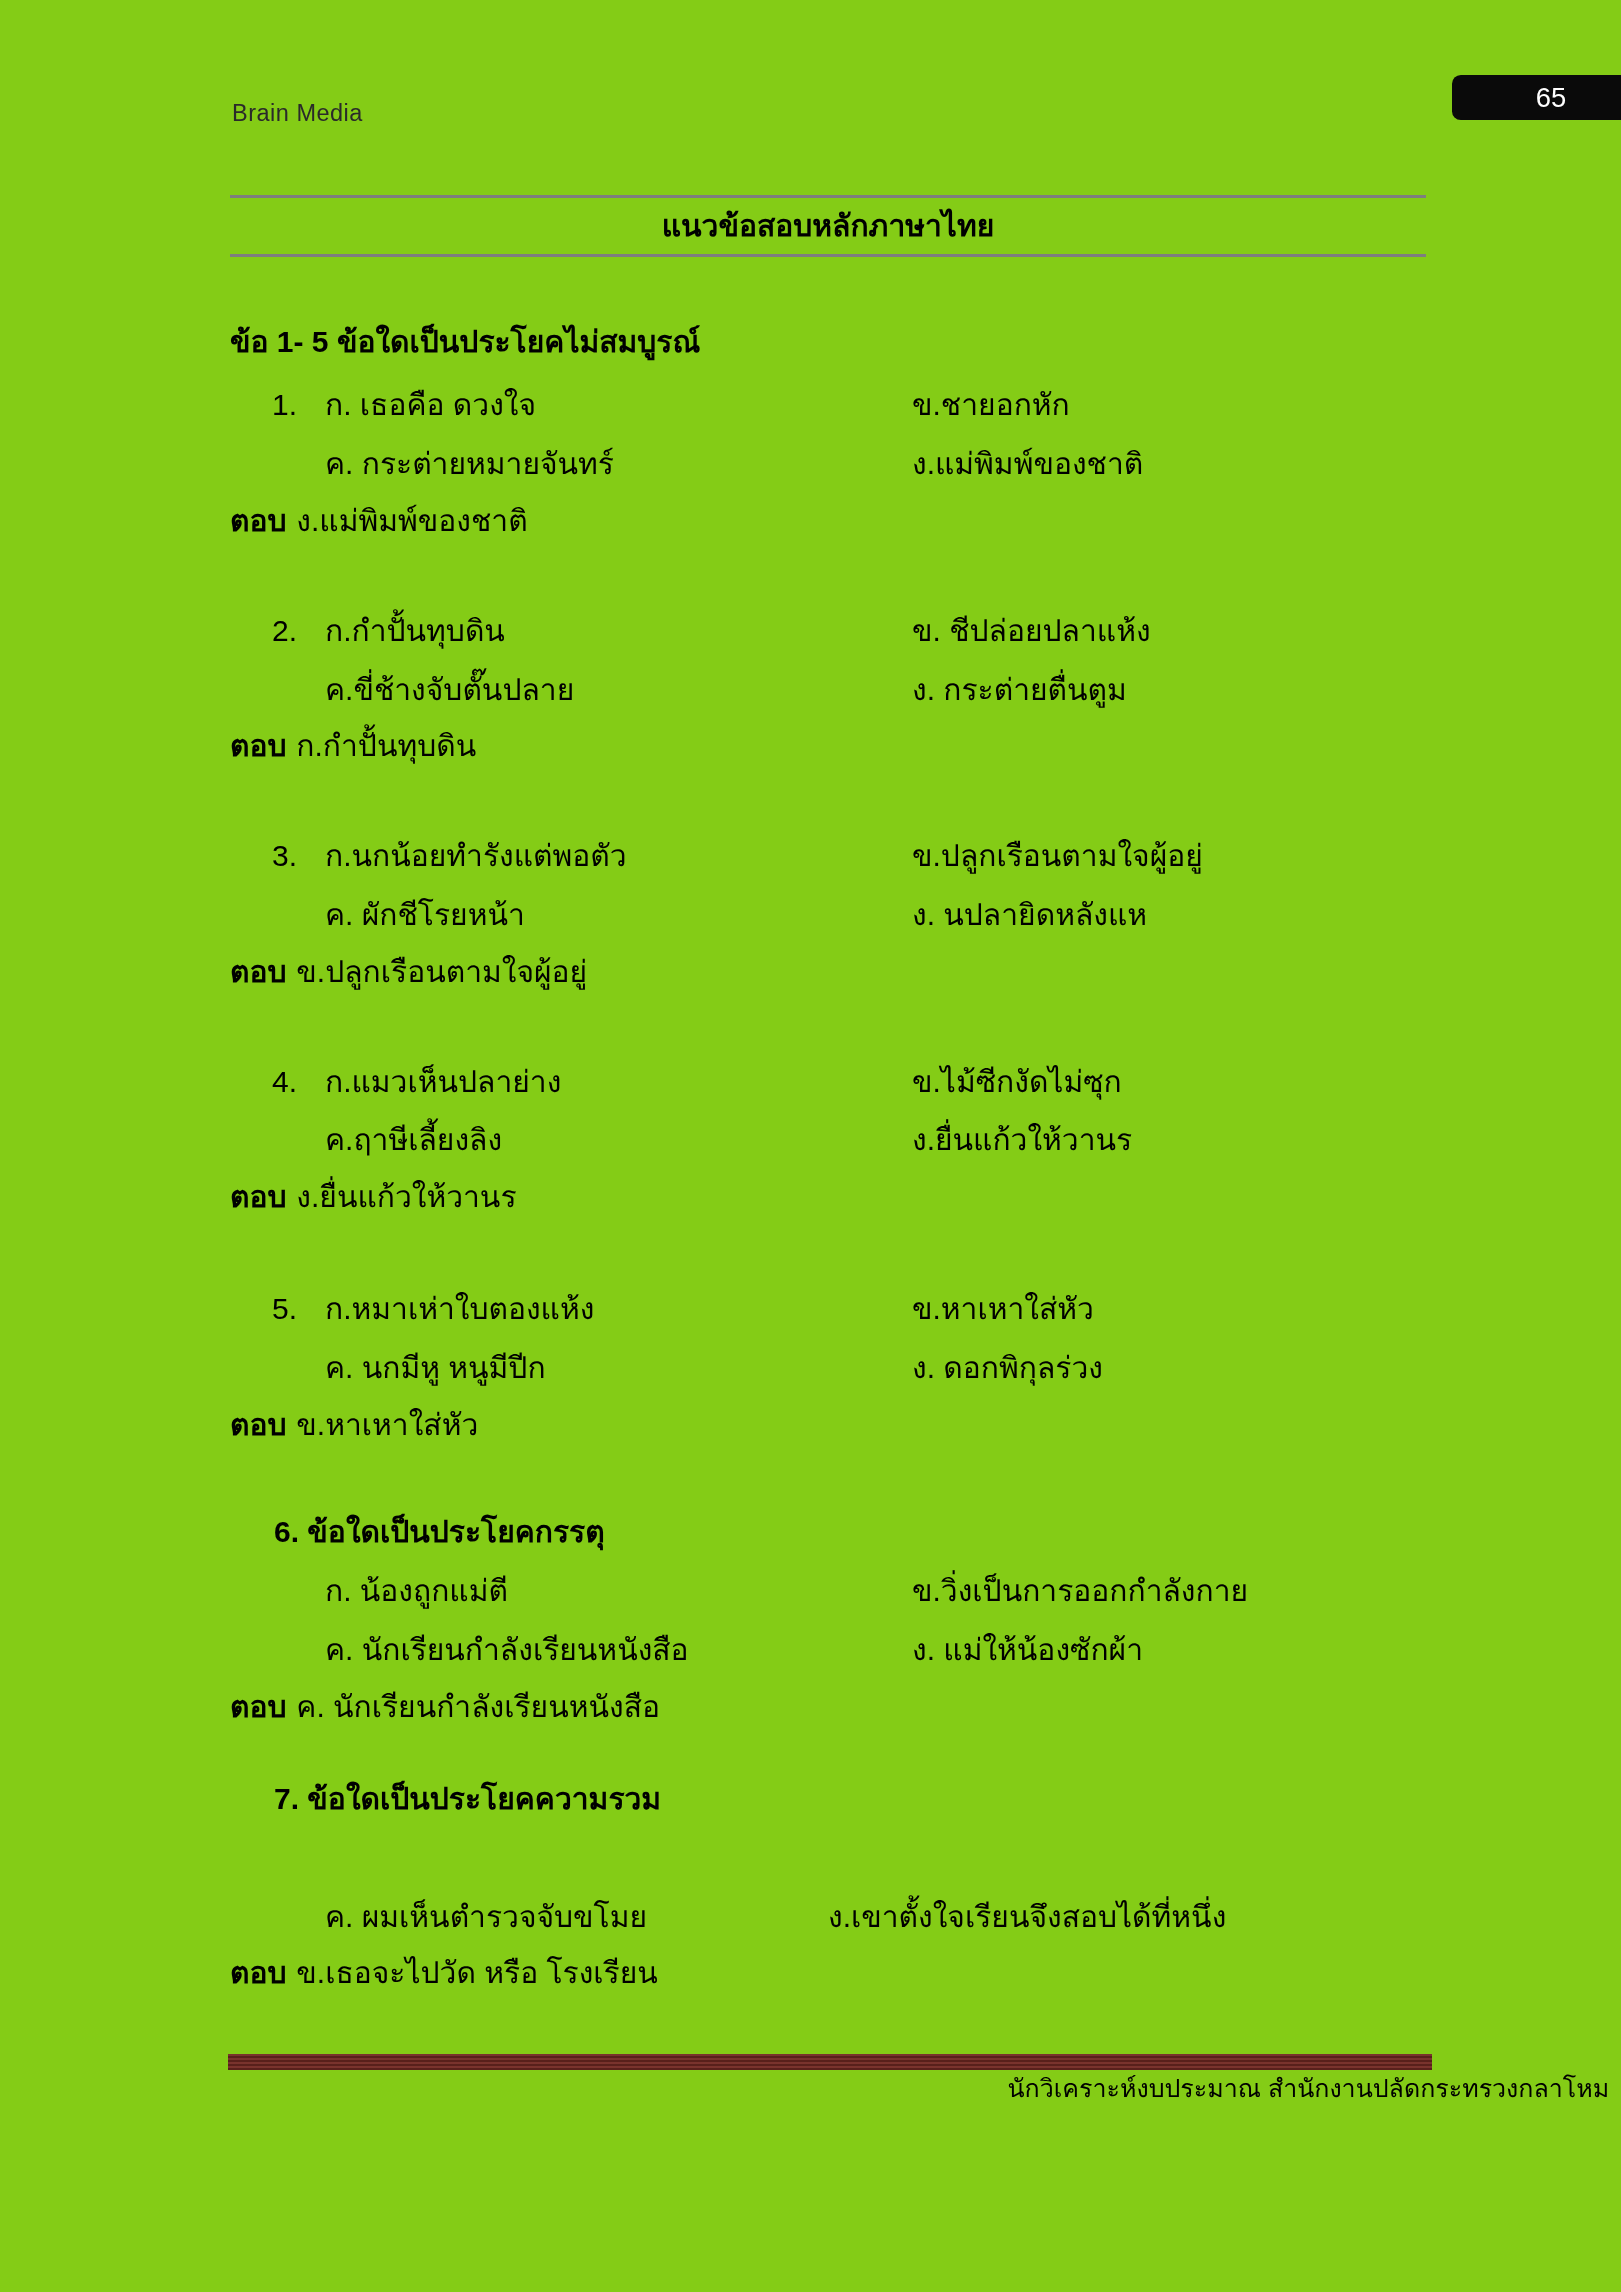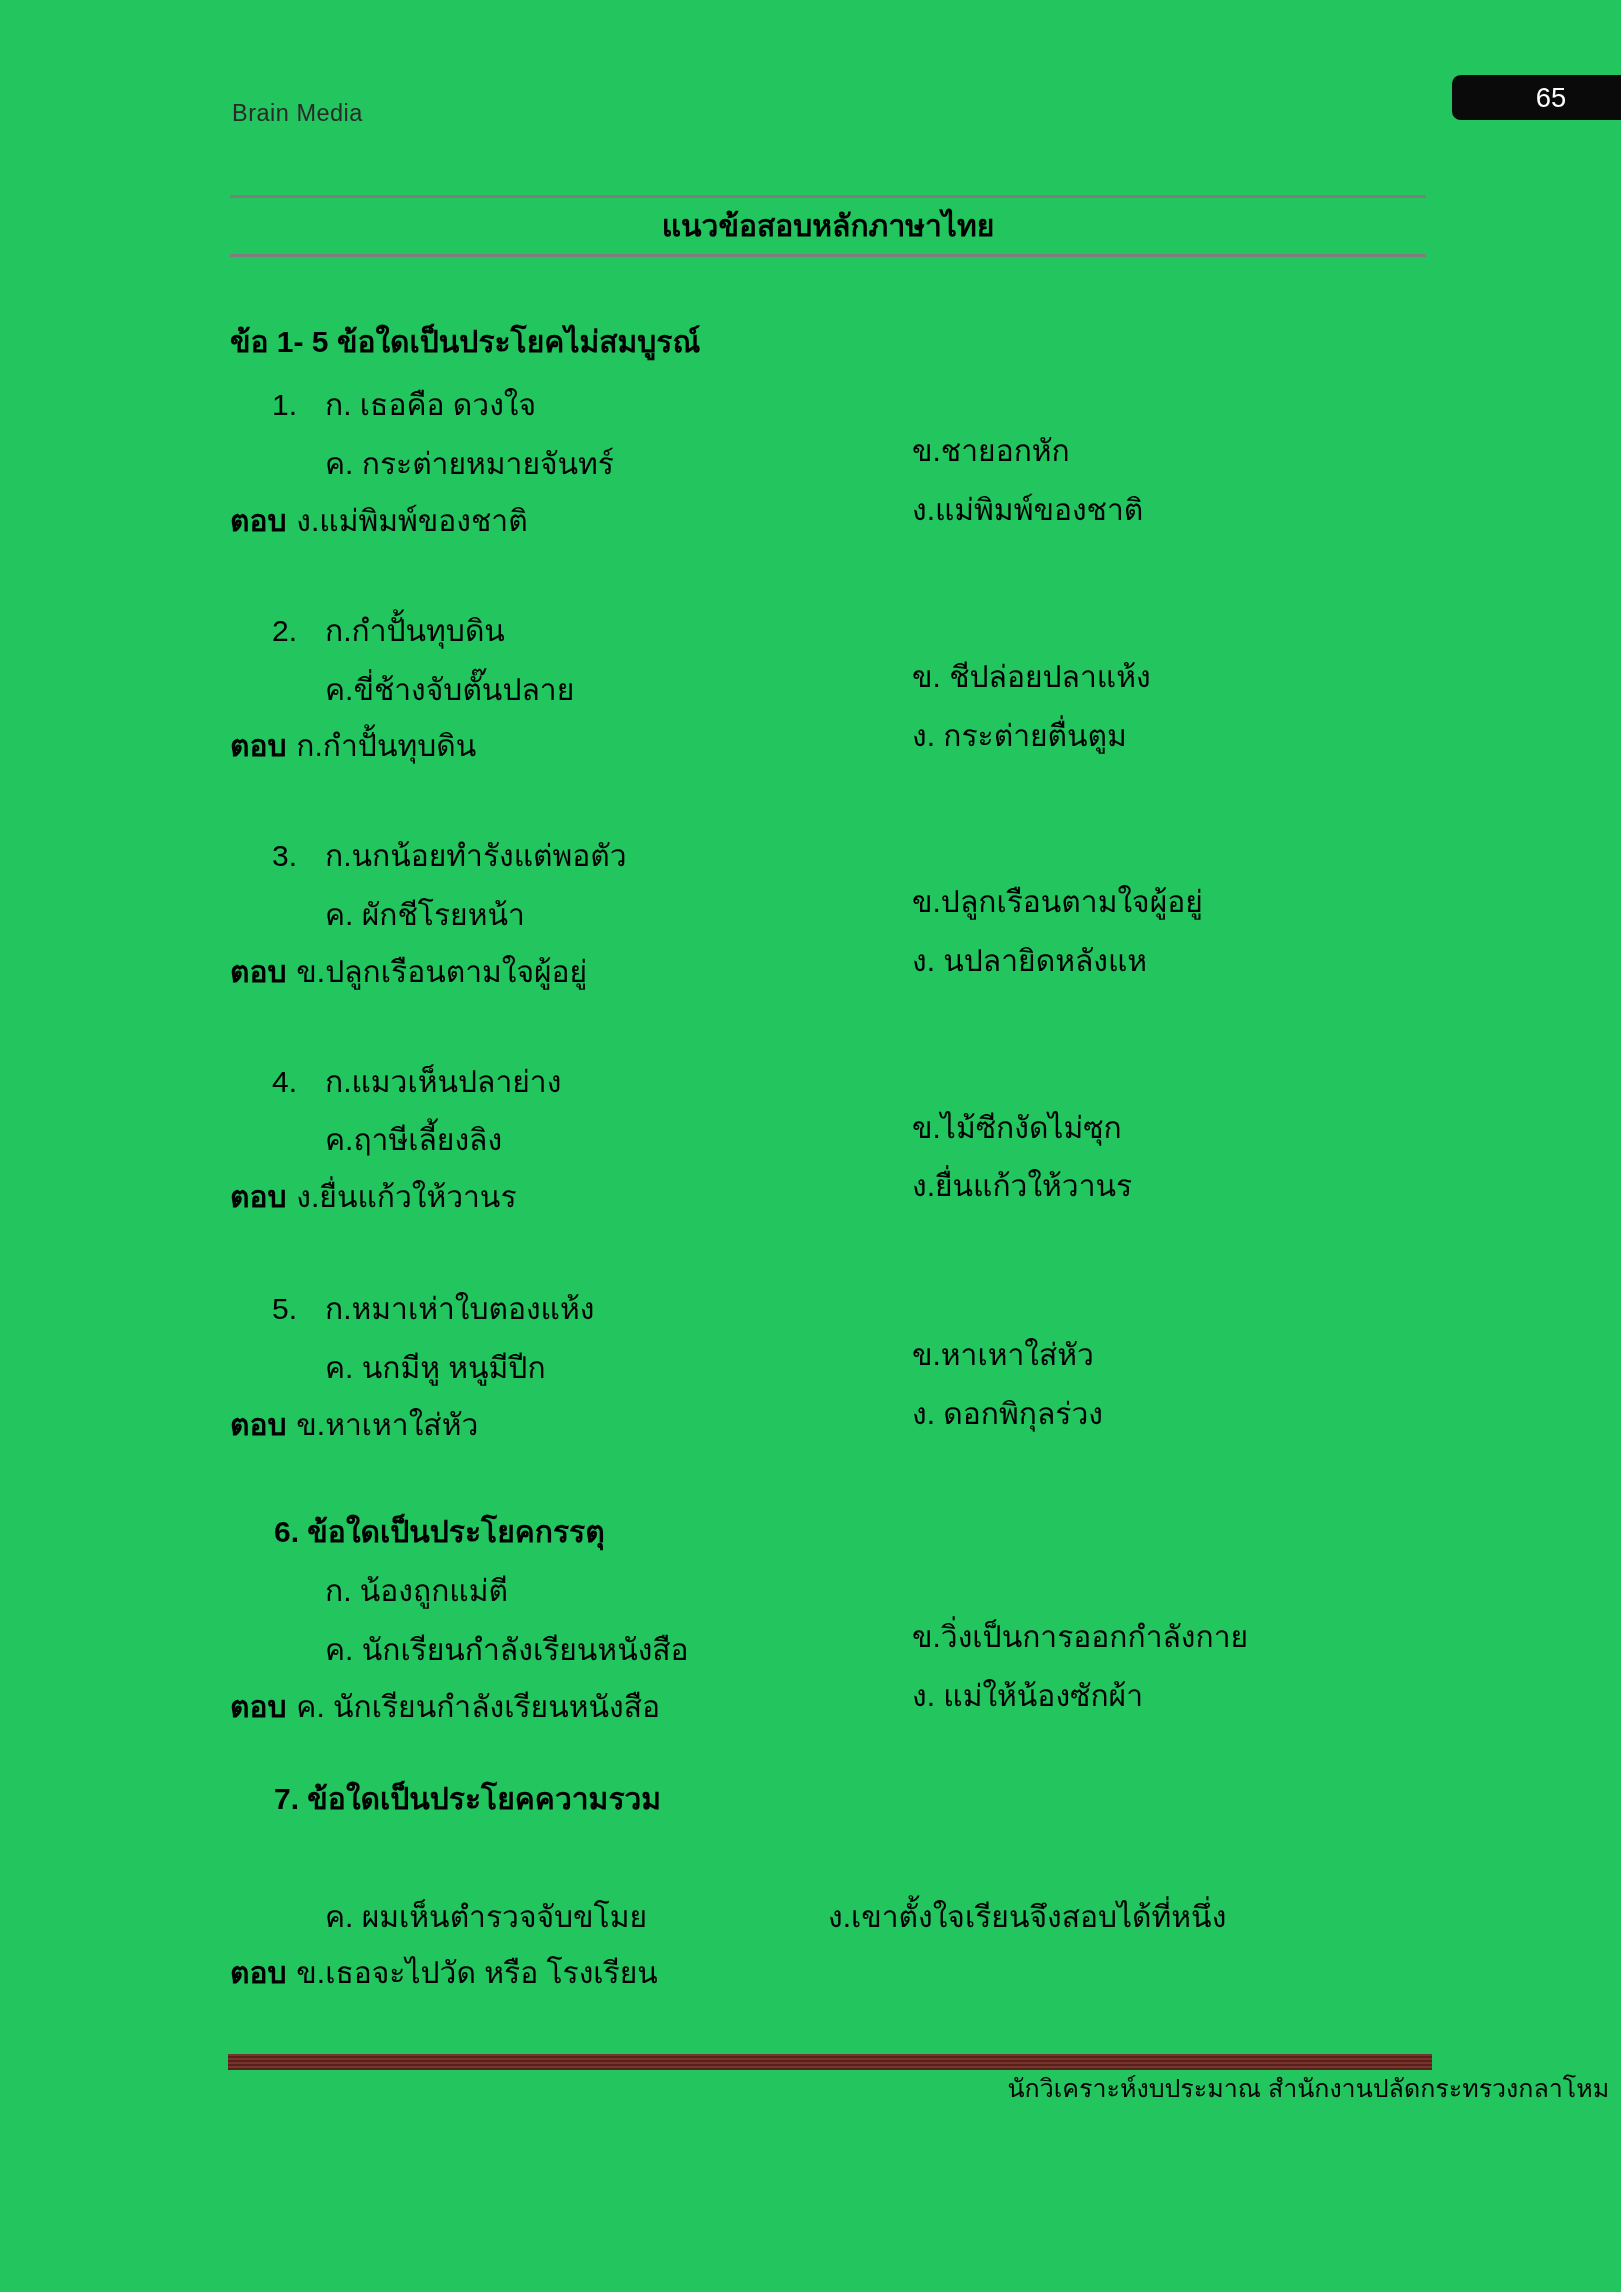--- a/index.html
+++ b/index.html
@@ -1,19 +1,19 @@
 <!DOCTYPE html>
 <html><head>
 <meta charset="utf-8">
 <style>
   html,body{margin:0;padding:0;background:#e8e8e8;}
   .page{
     position:relative;
     width:1621px;height:2293px;
-    background:#22c55e;
+    background:#84cc16;
     font-family:"Liberation Sans", sans-serif;
     color:#000;
     overflow:hidden;
   }
   .abs{position:absolute;white-space:nowrap;}
   .line{height:45px;line-height:45px;font-size:30px;}
   .brand{left:232px;top:100px;font-size:23.5px;color:#2a2a2a;letter-spacing:0.5px;}
   .pagebox{
     left:1421px;top:75px;width:198px;height:45px;
     background:#0a0a0a;border-radius:8.8px;
@@ -25,21 +25,21 @@
   .rule-top{top:195px;}
   .rule-bottom{top:254px;}
   .title{
     left:230px;top:200px;width:1196px;height:51px;line-height:51px;
     text-align:center;font-size:30px;font-weight:bold;white-space:nowrap;
   }
   .qrow{left:0;width:1621px;}
   .qrow > span{position:absolute;white-space:nowrap;top:0;}
   .qnum{left:272px;}
   .optL{left:325px;}
-  .optR{left:912px;margin-top:46px;}
+  .optR{left:912px;}
   .optR7{left:828px;}
   .group-heading{left:230px;font-weight:bold;}
   .q-heading{left:274px;font-weight:bold;}
   .ansrow{left:230px;text-align:center;}
   .ansrow b{margin-right:9.8px;}
   .footer-bar{
     left:228px;top:2054px;width:1204px;height:15.7px;
     background:repeating-linear-gradient(180deg,#79332d 0px,#79332d 2px,#58201b 2px,#58201b 3.9px);
   }
   .footer-credit{right:11.8px;top:2066px;font-size:25px;height:45px;line-height:45px;}

